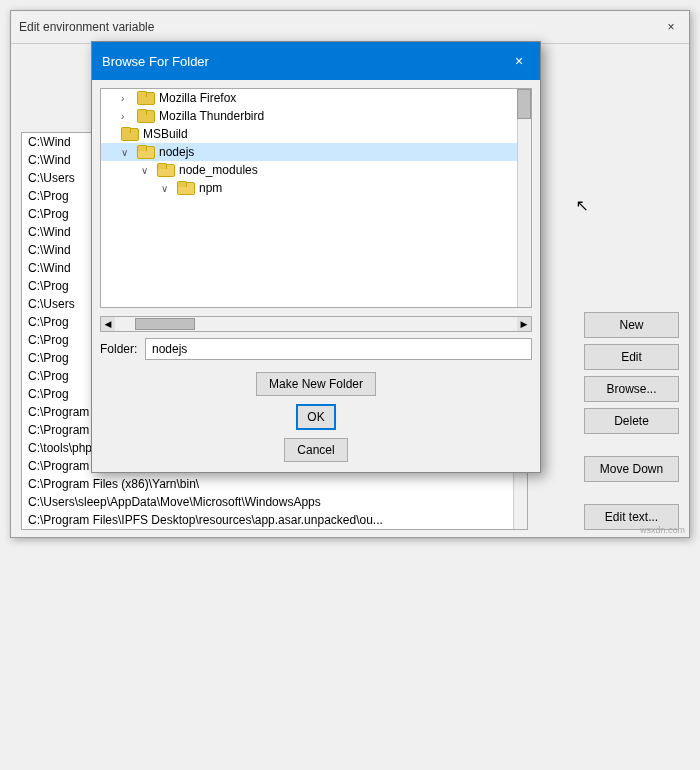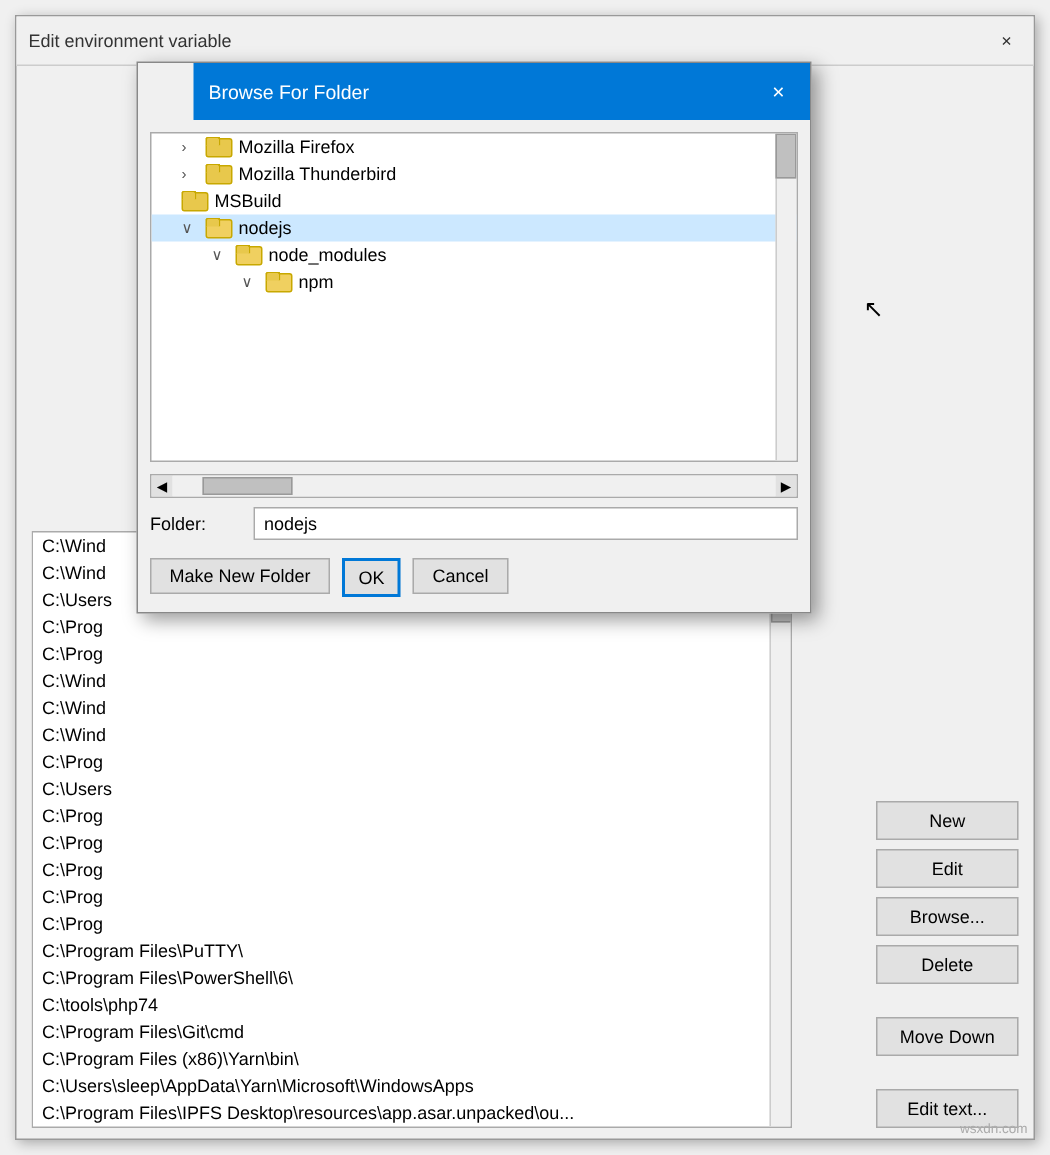--- a/index.html
+++ b/index.html
@@ -12,21 +12,21 @@
       overflow: hidden;
       position: relative;
     }
 
     
     .main-dialog {
       position: absolute;
       top: 10px;
       left: 10px;
       width: 680px;
-      height: 750px;
+      height: 528px;
       background: #f0f0f0;
       border: 1px solid #999;
       box-shadow: 2px 2px 8px rgba(0,0,0,0.3);
     }
 
     .main-title-bar {
       background: #f0f0f0;
       padding: 6px 8px;
       display: flex;
       justify-content: space-between;
@@ -112,21 +112,20 @@
 
     .browse-title-bar {
       background: #0078d7;
       color: white;
       padding: 8px 10px;
       display: flex;
       justify-content: space-between;
       align-items: center;
       font-size: 13px;
       font-weight: normal;
-      margin-left: 37px;
     }
 
     .browse-close {
       color: white;
       cursor: pointer;
       font-size: 14px;
       width: 22px;
       height: 22px;
       display: flex;
       align-items: center;
@@ -243,42 +242,43 @@
       width: 60px;
       height: 12px;
       background: #c0c0c0;
       border: 1px solid #999;
     }
 
     .folder-label-row {
       display: flex;
       align-items: center;
       padding: 6px 8px;
-      gap: 24px;
+      gap: 0;
       justify-content: flex-end;
     }
 
     .folder-label-text {
       font-size: 12px;
       min-width: 45px;
     }
 
     .folder-input {
       flex: 1;
       border: 1px solid #aaa;
       padding: 3px 6px;
       font-size: 12px;
       outline: none;
     }
 
     .browse-action-row {
       display: flex;
-      align-items: flex-start;
+      align-items: center;
       padding: 6px 8px 10px 8px;
       gap: 8px;
+      flex-direction: column;
     }
 
     .make-new-btn {
       padding: 4px 12px;
       background: #e1e1e1;
       border: 1px solid #aaa;
       cursor: pointer;
       font-size: 12px;
     }
 
@@ -381,21 +381,21 @@
             <div class="list-item">C:\Prog</div>
             <div class="list-item">C:\Prog</div>
             <div class="list-item">C:\Prog</div>
             <div class="list-item">C:\Prog</div>
             <div class="list-item">C:\Prog</div>
             <div class="list-item">C:\Program Files\PuTTY\</div>
             <div class="list-item">C:\Program Files\PowerShell\6\</div>
             <div class="list-item">C:\tools\php74</div>
             <div class="list-item">C:\Program Files\Git\cmd</div>
             <div class="list-item">C:\Program Files (x86)\Yarn\bin\</div>
-            <div class="list-item">C:\Users\sleep\AppData\Yarn\Microsoft\WindowsApps</div>
+            <div class="list-item">C:\Users\sleep\AppData\Move\Microsoft\WindowsApps</div>
             <div class="list-item">C:\Program Files\IPFS Desktop\resources\app.asar.unpacked\ou...</div>
           </div>
         <div class="v-scrollbar">
           <div class="v-scrollbar-thumb"></div>
         </div>
       </div>
     </div>
 
     <div class="buttons-panel">
       <button class="btn">New</button>

